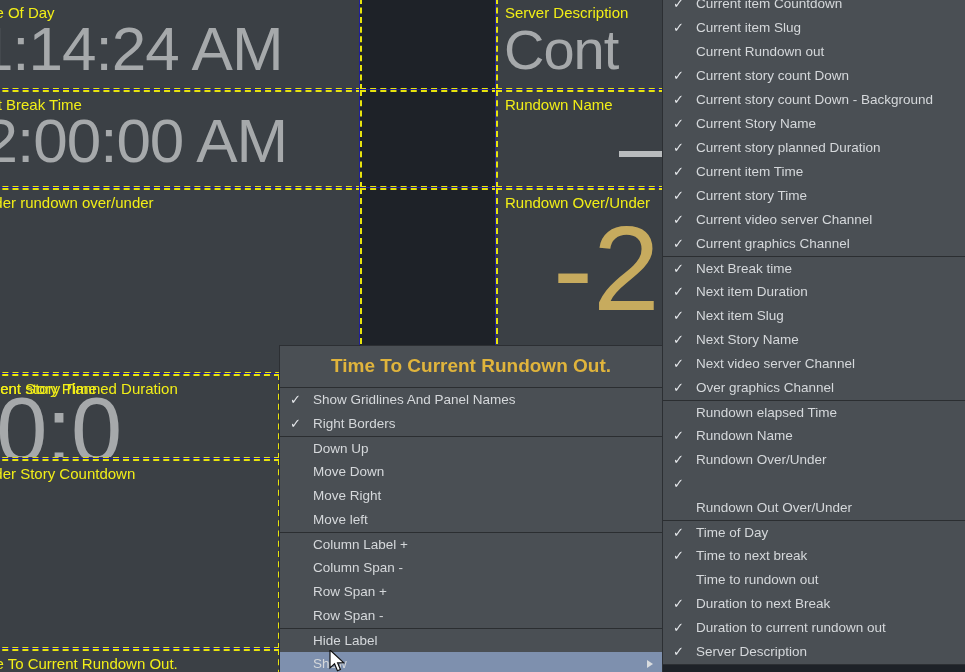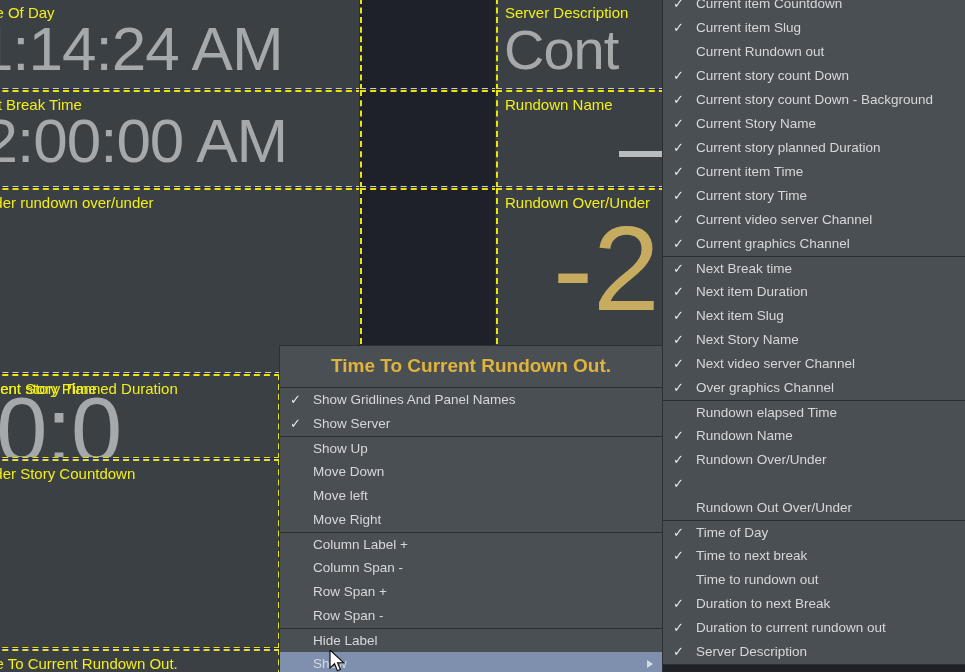--- a/index.html
+++ b/index.html
@@ -148,25 +148,25 @@
       <span class="cell-label">Rundown Over/Under</span>
       <span class="gold-ou">-2</span>
     </div>
 
   </div>
 
   <div class="menu" id="ctx-menu" style="left:279px; top:345px; width:384px;">
     <div class="menu-title">Time To Current Rundown Out.</div>
     <div id="ctx-items">
         <div class="mi"><span class="chk">✓</span><span>Show Gridlines And Panel Names</span></div>
-        <div class="mi"><span class="chk">✓</span><span>Show Server</span></div>
-        <div class="mi sep-top"><span class="chk"></span><span>Show Up</span></div>
+        <div class="mi"><span class="chk">✓</span><span>Right Borders</span></div>
+        <div class="mi sep-top"><span class="chk"></span><span>Down Up</span></div>
         <div class="mi"><span class="chk"></span><span>Move Down</span></div>
+        <div class="mi"><span class="chk"></span><span>Move Right</span></div>
         <div class="mi"><span class="chk"></span><span>Move left</span></div>
-        <div class="mi"><span class="chk"></span><span>Move Right</span></div>
         <div class="mi sep-top"><span class="chk"></span><span>Column Label +</span></div>
         <div class="mi"><span class="chk"></span><span>Column Span -</span></div>
         <div class="mi"><span class="chk"></span><span>Row Span +</span></div>
         <div class="mi"><span class="chk"></span><span>Row Span -</span></div>
         <div class="mi sep-top"><span class="chk"></span><span>Hide Label</span></div>
         <div class="mi hl"><span class="chk"></span><span>Show</span><span class="arrow"></span></div>
       </div>
   </div>
 
   <div class="menu submenu" id="sub-menu" style="left:662px; top:-9px; width:304px;">

